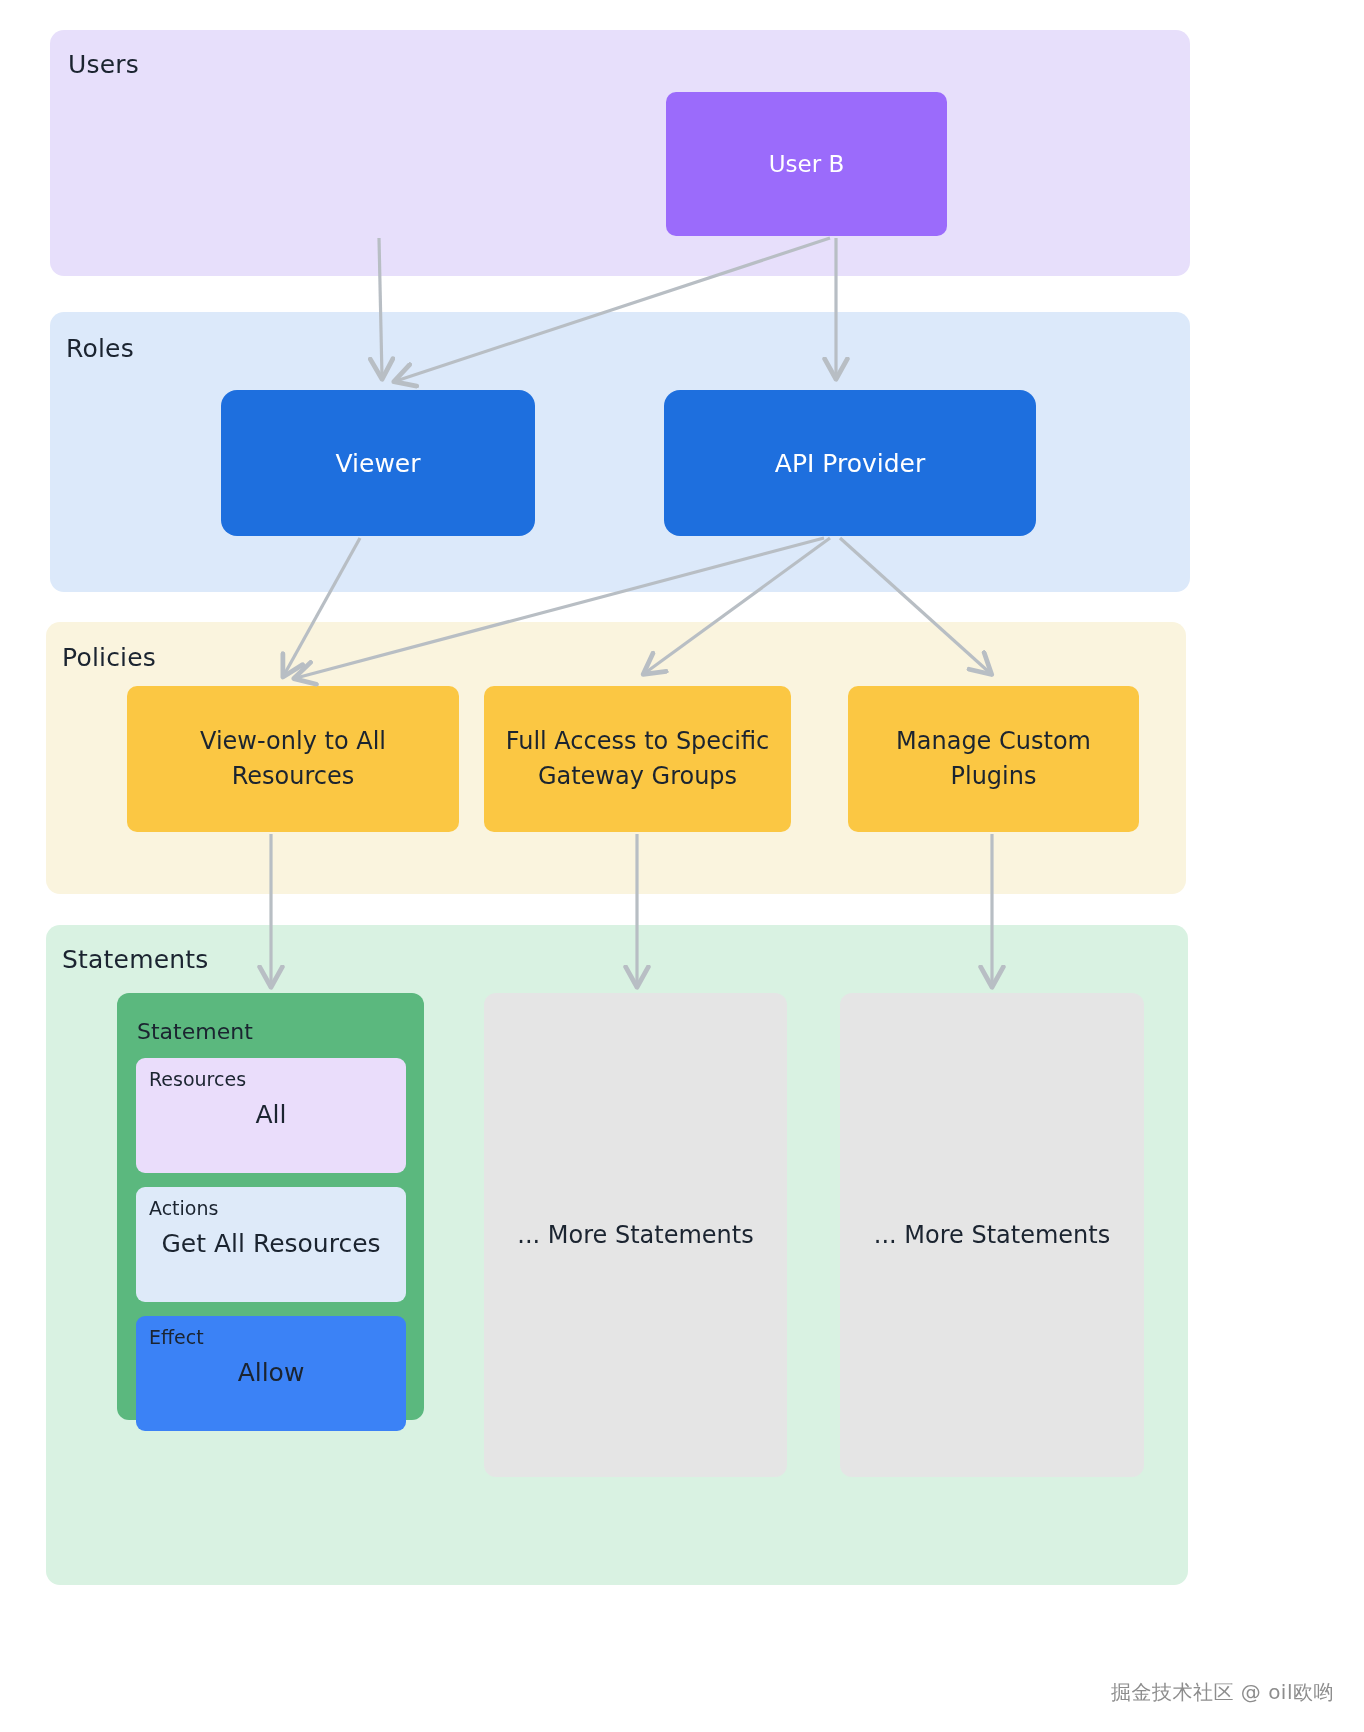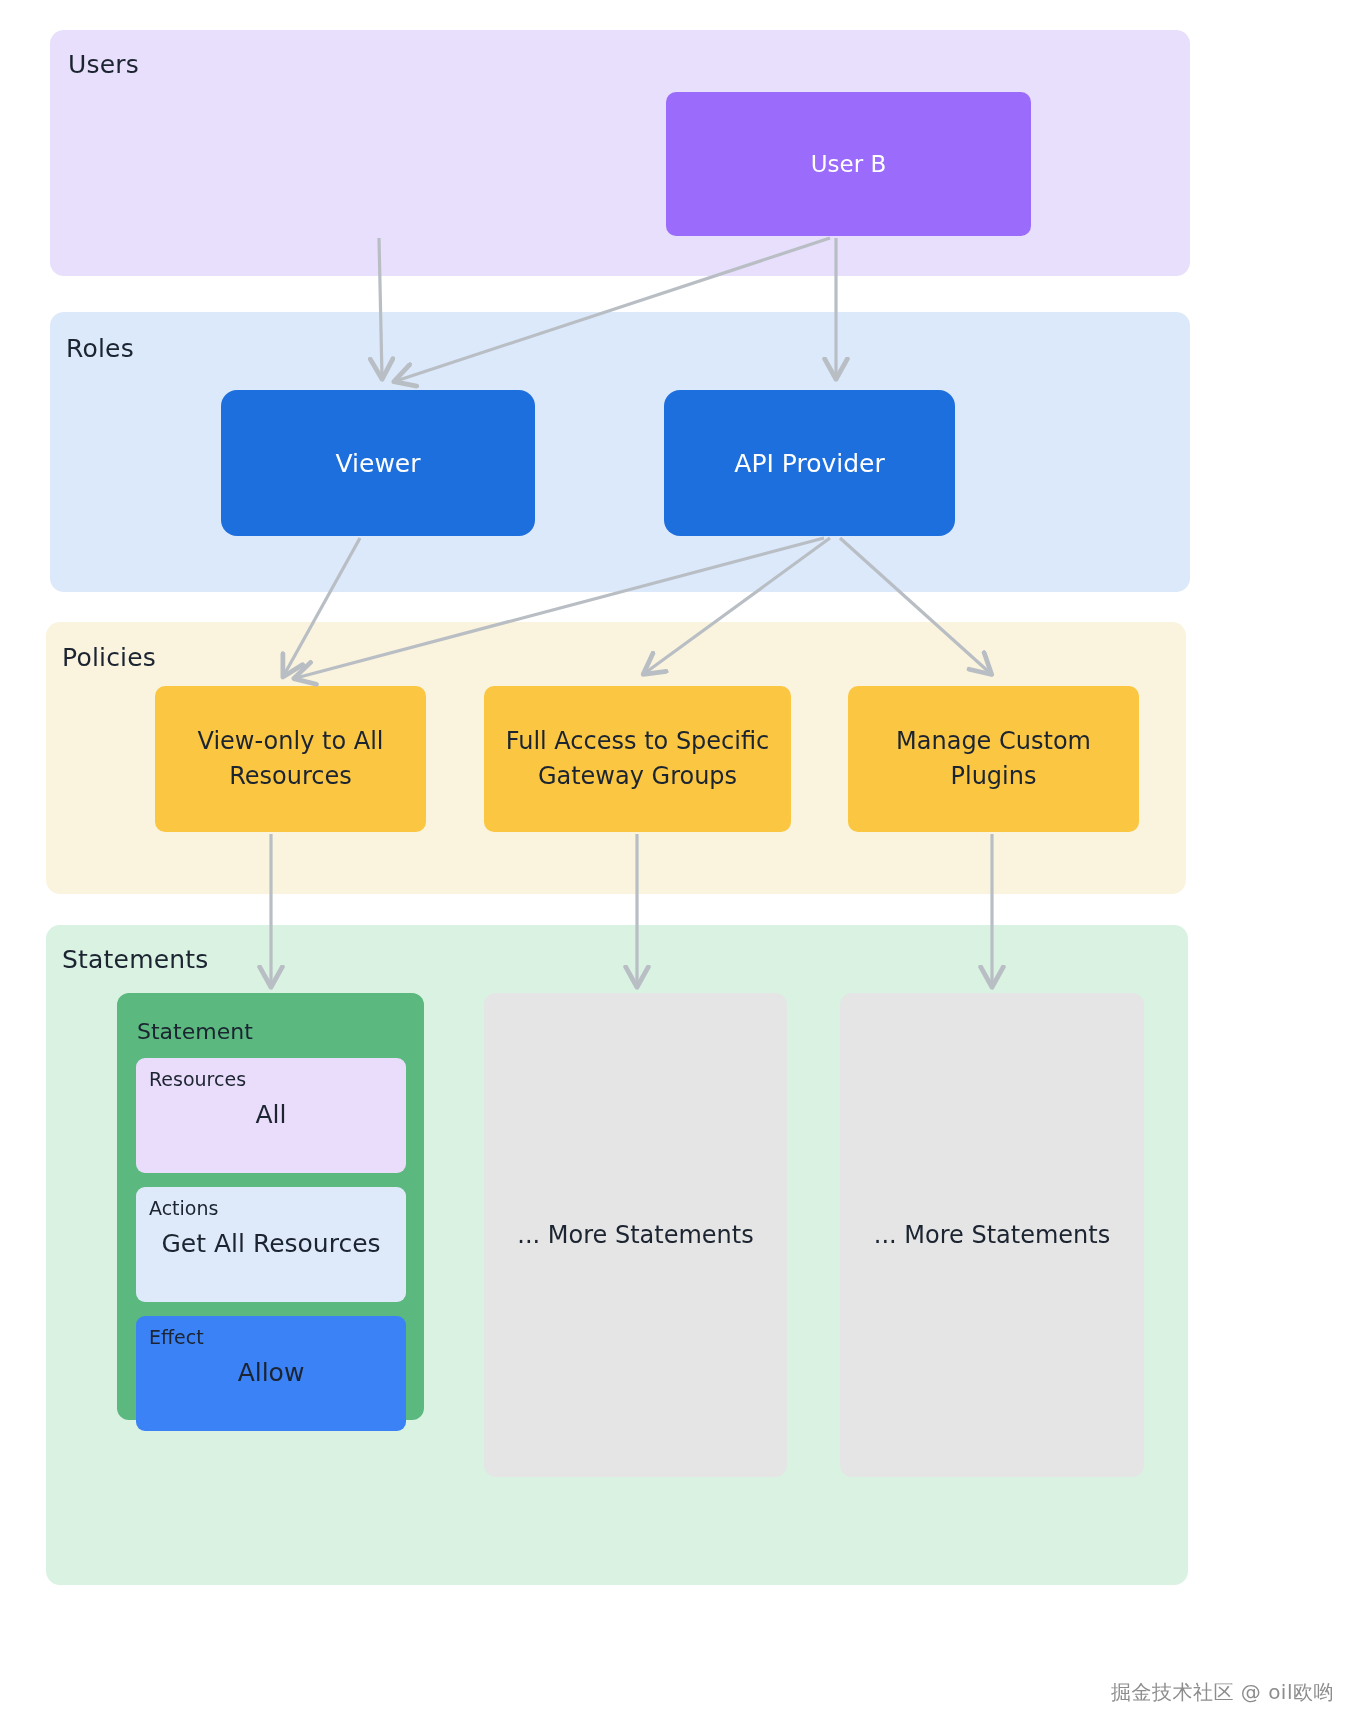--- a/index.html
+++ b/index.html
@@ -95,28 +95,28 @@
     display: flex;
     align-items: center;
     justify-content: center;
     border-radius: 12px;
     position: absolute;
     z-index: 4;
   }
 
   
   .n-user-a { left: 222px; top: 92px;  width: 313px; height: 144px; }
-  .n-user-b { left: 666px; top: 92px;  width: 365px; height: 144px; }
+  .n-user-b { left: 666px; top: 92px;  width: 281px; height: 144px; }
 
   
   .n-viewer  { left: 221px; top: 390px; width: 314px; height: 146px; }
-  .n-apiprov { left: 664px; top: 390px; width: 291px; height: 146px; }
-
-  
-  .n-pol-1 { left: 127px; top: 686px; width: 271px; height: 146px; margin-left: 28px; }
+  .n-apiprov { left: 664px; top: 390px; width: 372px; height: 146px; }
+
+  
+  .n-pol-1 { left: 127px; top: 686px; width: 332px; height: 146px; }
   .n-pol-2 { left: 484px; top: 686px; width: 307px; height: 146px; }
   .n-pol-3 { left: 848px; top: 686px; width: 291px; height: 146px; }
 
   
   .n-stmt-card { left: 117px; top: 993px; width: 307px; height: 427px; }
   .n-more-1    { left: 484px; top: 993px; width: 303px; height: 484px; }
   .n-more-2    { left: 840px; top: 993px; width: 304px; height: 484px; }
 
   .stmt-title {
     font-size: 22px;

